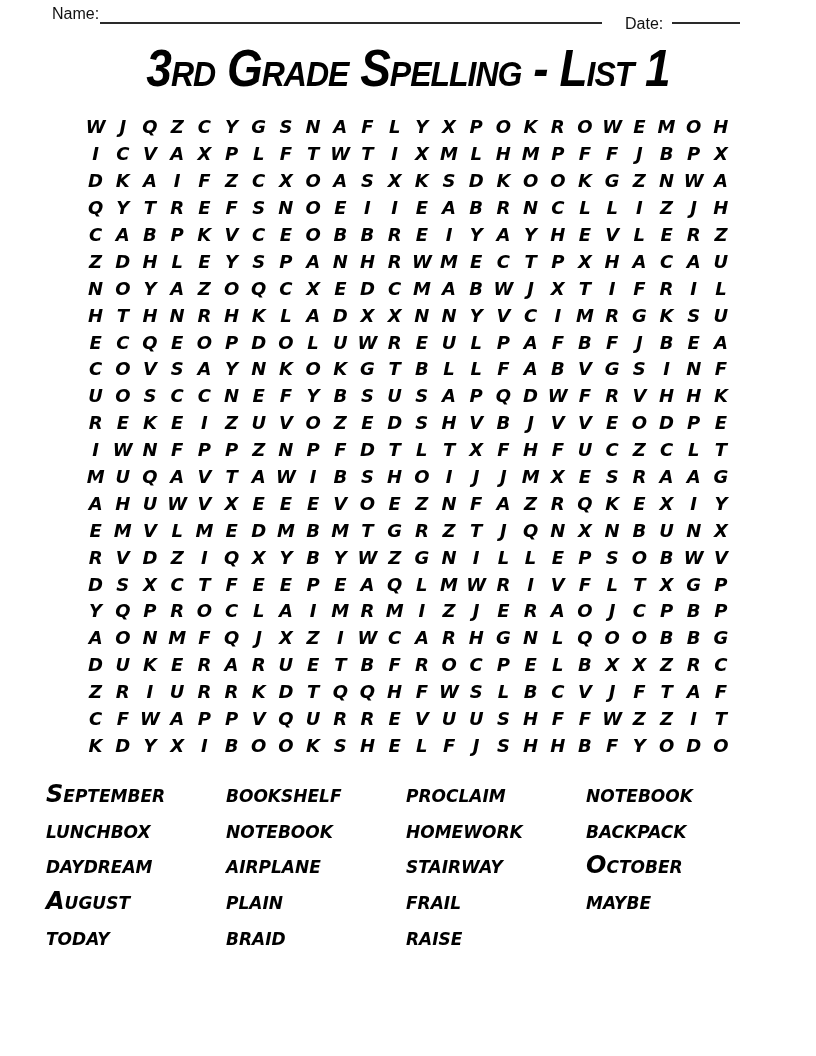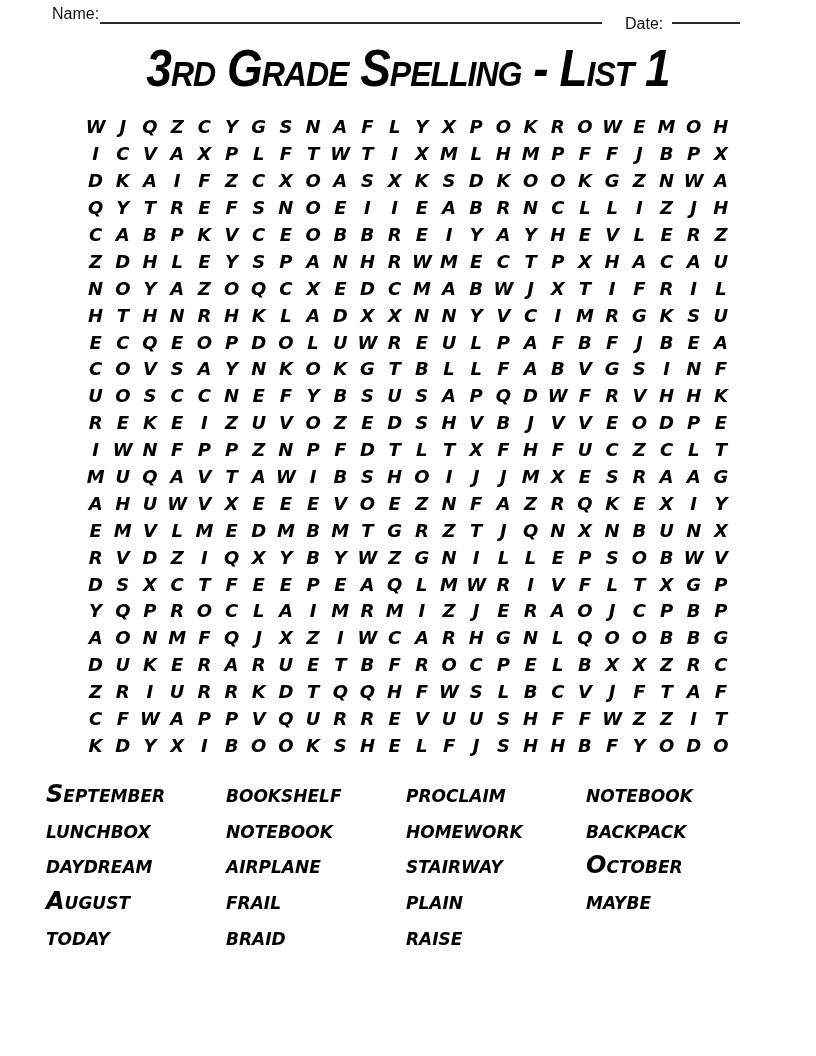--- a/index.html
+++ b/index.html
@@ -648,21 +648,21 @@
       <div class="word">notebook</div>
       <div class="word">lunchbox</div>
       <div class="word">notebook</div>
       <div class="word">homework</div>
       <div class="word">backpack</div>
       <div class="word">daydream</div>
       <div class="word">airplane</div>
       <div class="word">stairway</div>
       <div class="word">October</div>
       <div class="word">August</div>
+      <div class="word">plain</div>
       <div class="word">frail</div>
-      <div class="word">plain</div>
       <div class="word">maybe</div>
       <div class="word">today</div>
       <div class="word">braid</div>
       <div class="word">raise</div>
     </div>
 
 </div>
 
 </body></html>

